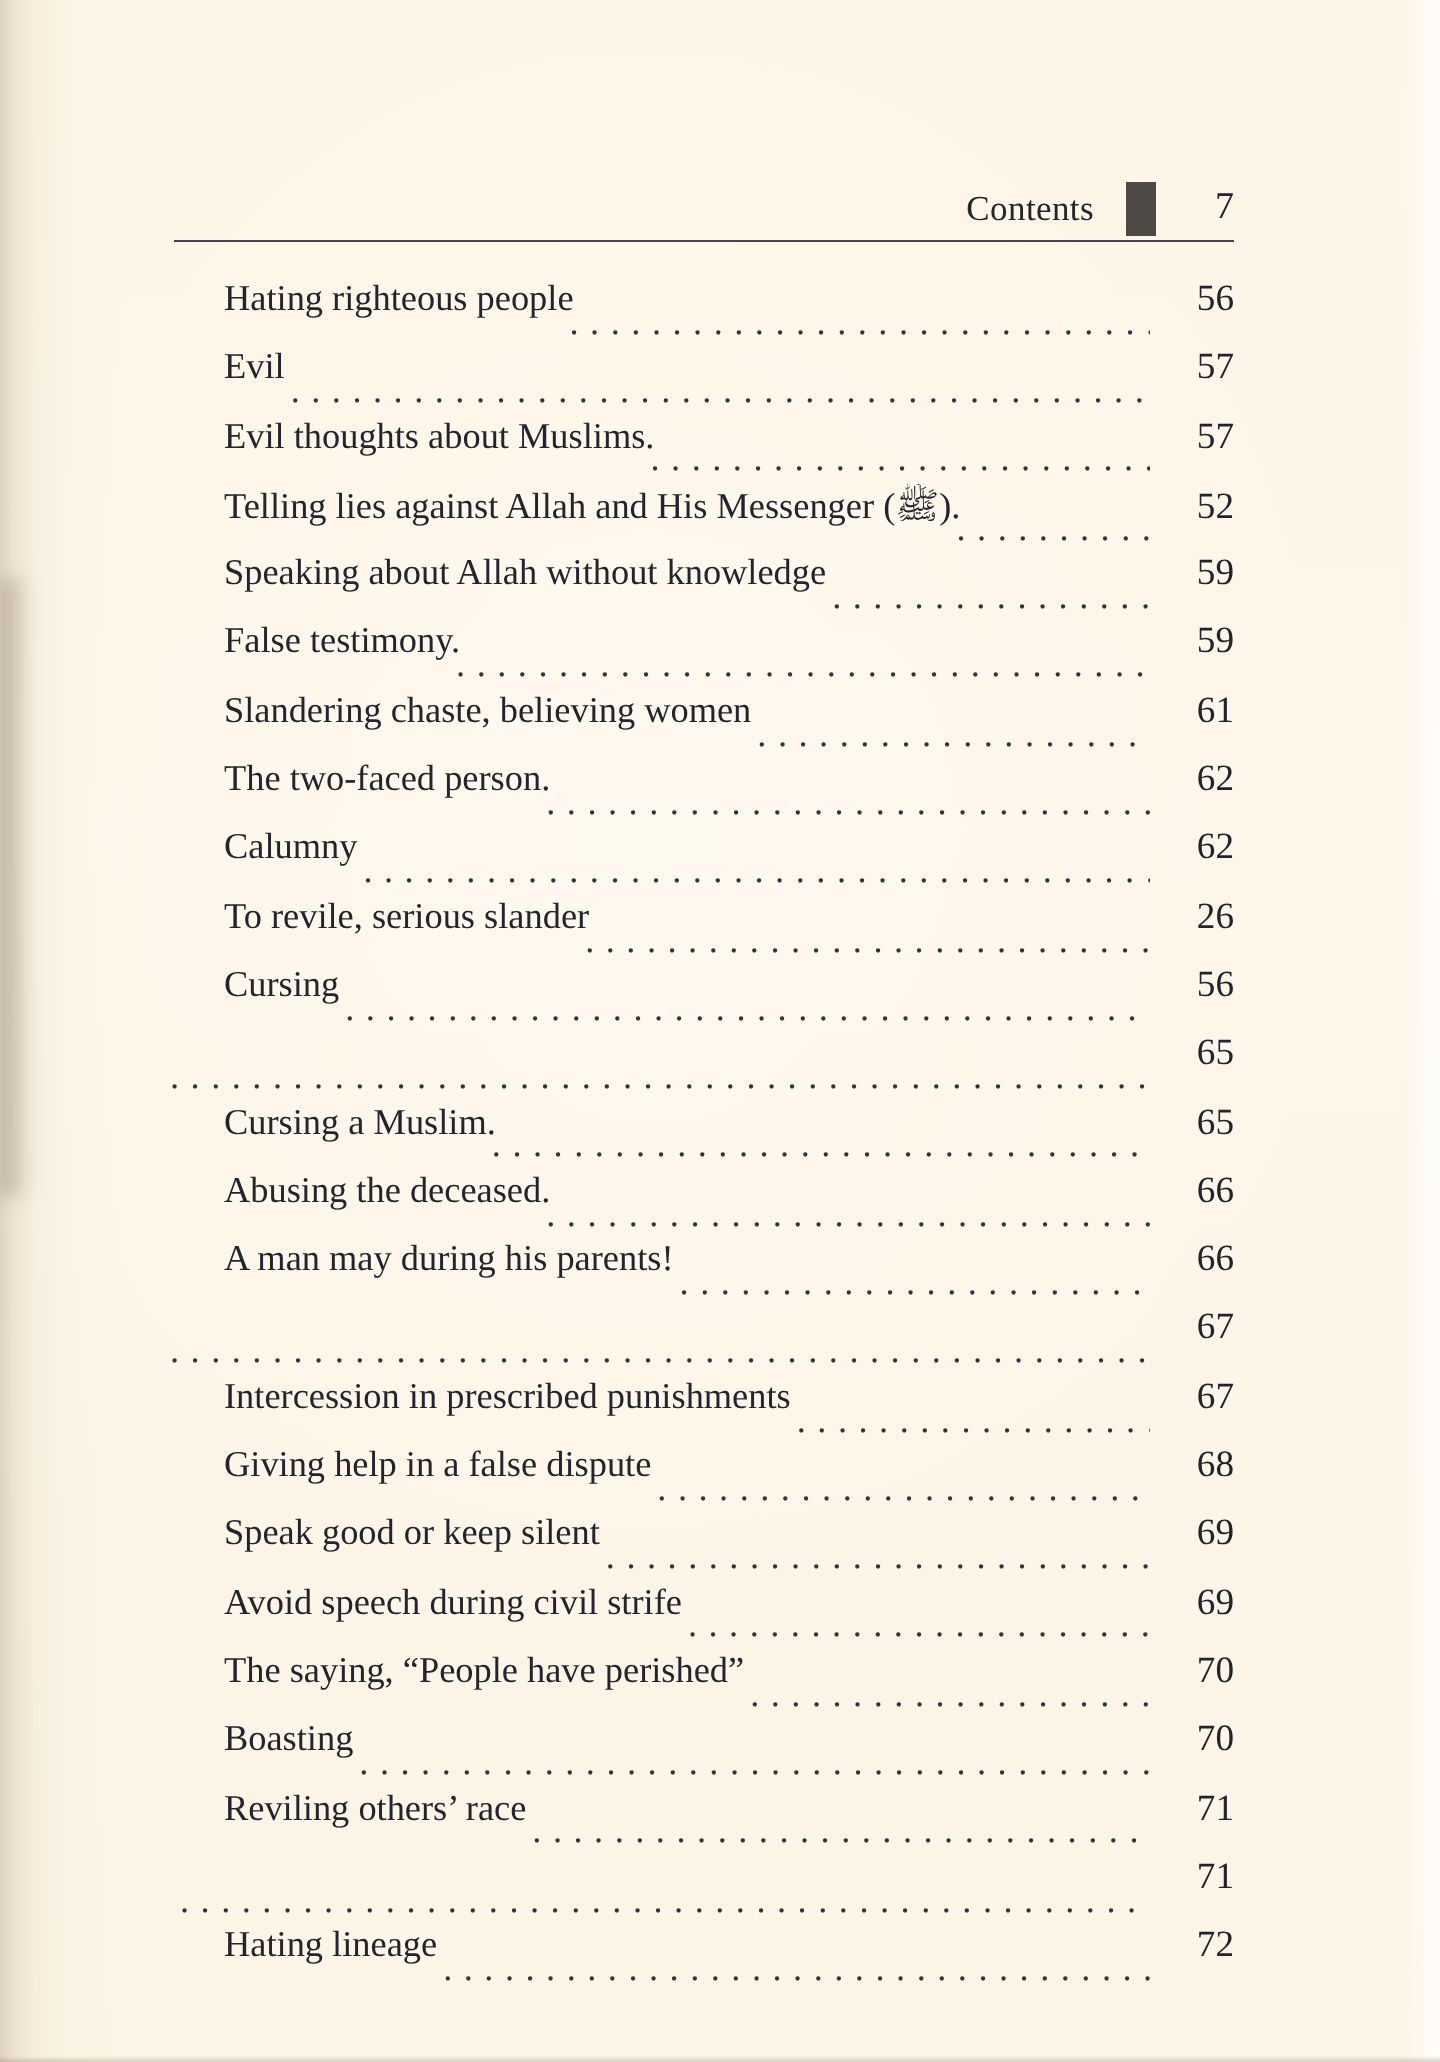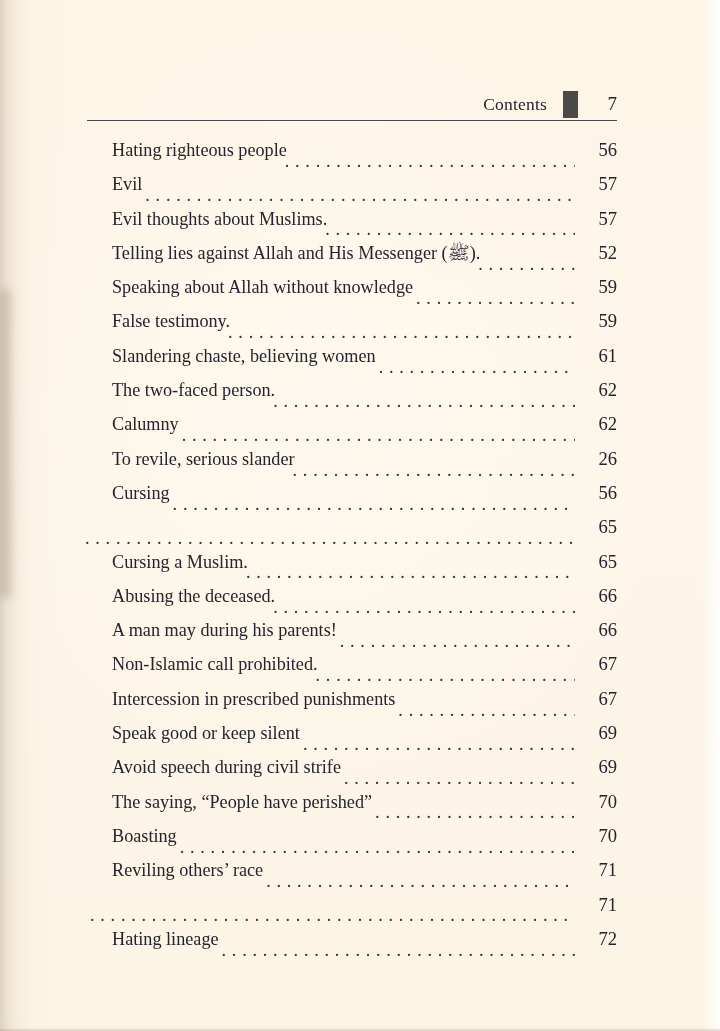--- a/index.html
+++ b/index.html
@@ -250,30 +250,34 @@
         <span class="entry-title">Abusing the deceased.</span>
         <span class="leader"></span>
         <span class="entry-page">66</span>
       </div>
       <div class="toc-row">
         <span class="entry-title">A man may during his parents!</span>
         <span class="leader"></span>
         <span class="entry-page">66</span>
       </div>
       <div class="toc-row tight">
-        <span class="entry-title">Non-Islamic call prohibited.</span>
         <span class="leader"></span>
         <span class="entry-page">67</span>
       </div>
       <div class="toc-row">
         <span class="entry-title">Intercession in prescribed punishments</span>
         <span class="leader"></span>
         <span class="entry-page">67</span>
       </div>
       <div class="toc-row">
+        <span class="entry-title">Giving help in a false dispute</span>
+        <span class="leader"></span>
+        <span class="entry-page">68</span>
+      </div>
+      <div class="toc-row">
         <span class="entry-title">Speak good or keep silent</span>
         <span class="leader"></span>
         <span class="entry-page">69</span>
       </div>
       <div class="toc-row">
         <span class="entry-title">Avoid speech during civil strife</span>
         <span class="leader"></span>
         <span class="entry-page">69</span>
       </div>
       <div class="toc-row">

